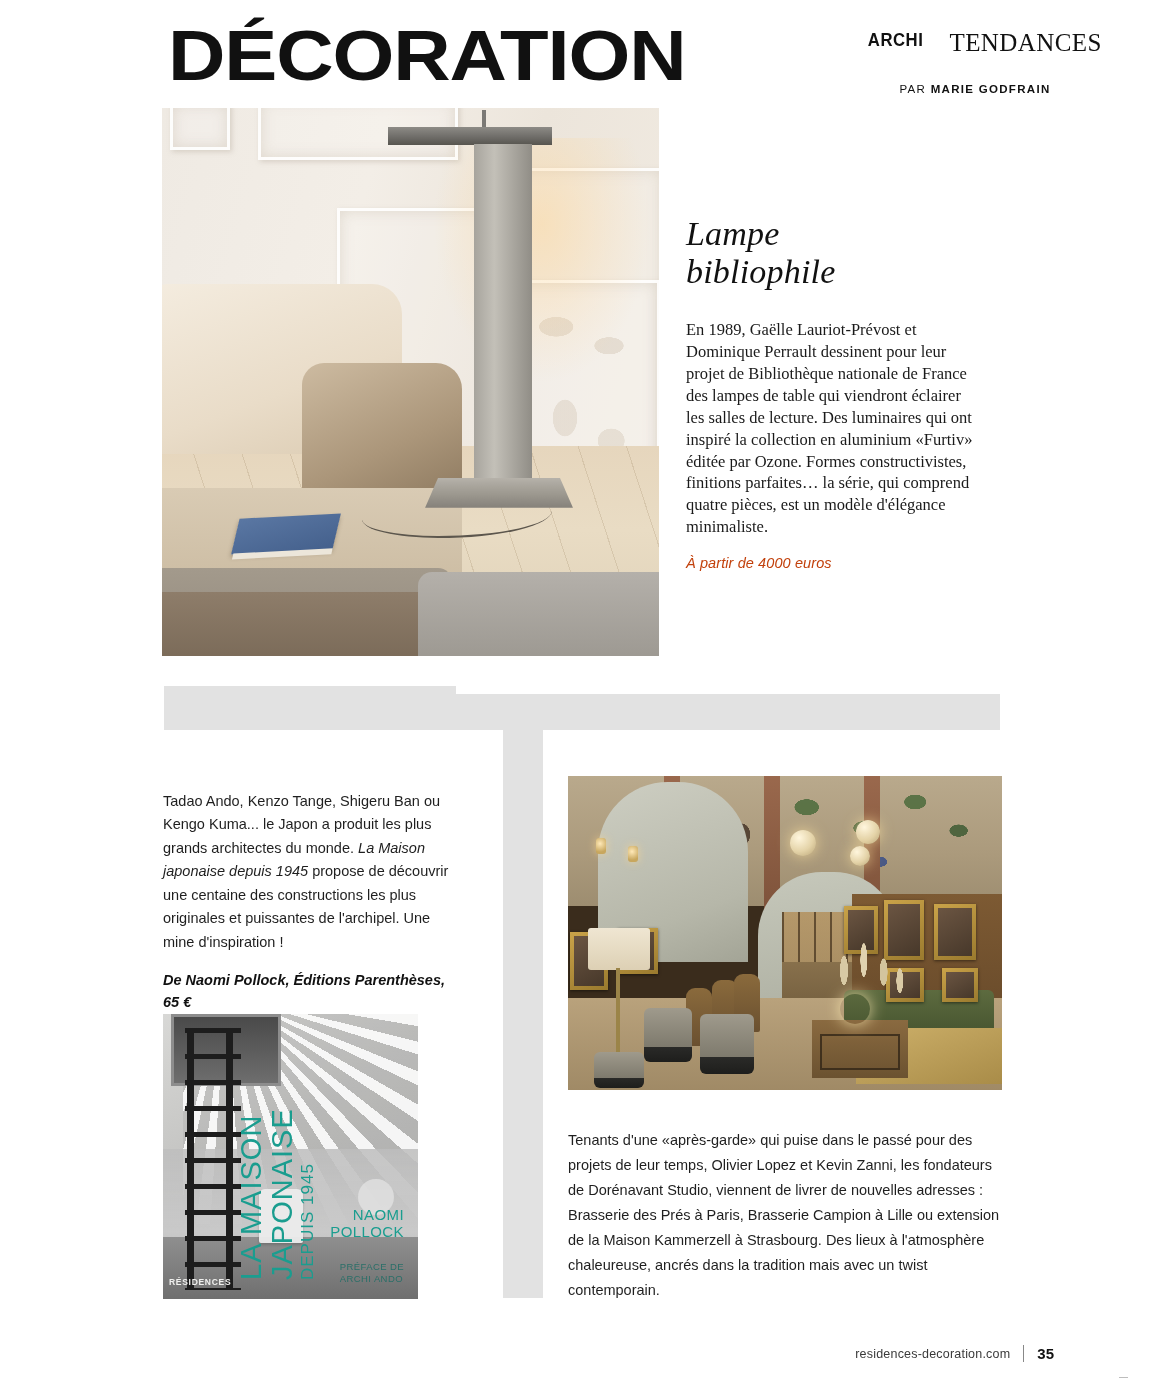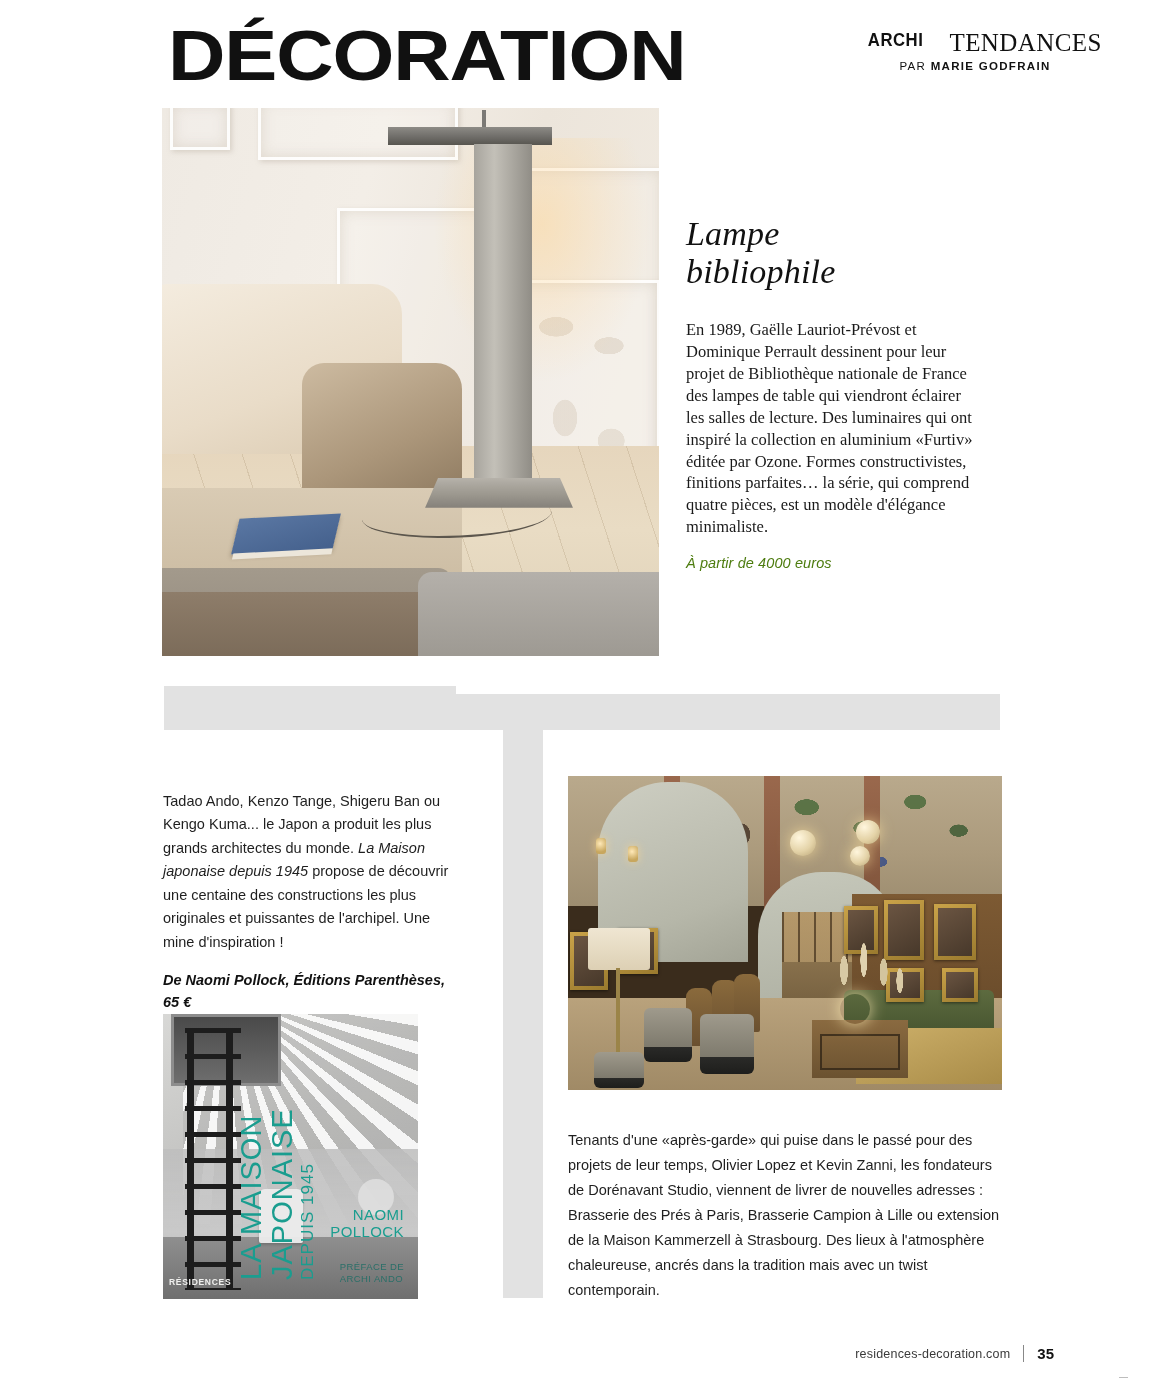--- a/index.html
+++ b/index.html
@@ -32,21 +32,21 @@
   .hr-archi {
     font-size: 19px; font-weight: 700; letter-spacing: 0.6px; color: #111;
     transform: scaleX(0.88); transform-origin: center;
   }
   .hr-sep { width: 1px; height: 26px; background: #111; }
   .hr-tendances {
     font-family: "Liberation Serif", serif;
     font-size: 25px; font-weight: 400; letter-spacing: 0.4px; color: #111;
   }
   .hr-line2 {
-    margin-top: 4px; font-size: 11.5px; letter-spacing: 1.3px; color: #111;
+    margin-top: 27px; font-size: 11.5px; letter-spacing: 1.3px; color: #111;
   }
   .hr-line2 b { font-weight: 700; }
 
   
   .lamp-photo {
     position: absolute; left: 162px; top: 108px; width: 497px; height: 548px;
     overflow: hidden; background: #e8e2da;
   }
   .lp-wall {
     position: absolute; inset: 0;
@@ -152,21 +152,21 @@
   .la-title {
     font-family: "Liberation Serif", serif; font-style: italic;
     font-size: 34px; line-height: 1.12; color: #111; font-weight: 400;
     letter-spacing: 0.2px;
   }
   .la-body {
     font-family: "Liberation Serif", serif;
     font-size: 16.5px; line-height: 1.33; color: #1a1a1a; margin-top: 28px;
   }
   .la-price {
-    font-style: italic; font-size: 14.5px; color: #4d7c0f; margin-top: 13px;
+    font-style: italic; font-size: 14.5px; color: #c2410c; margin-top: 13px;
     letter-spacing: 0.1px;
   }
 
   
   .grey-band {
     position: absolute; left: 164px; top: 694px; width: 836px; height: 36px;
     background: #e2e2e2;
   }
   .grey-band-step {
     position: absolute; left: 164px; top: 686px; width: 292px; height: 10px;

